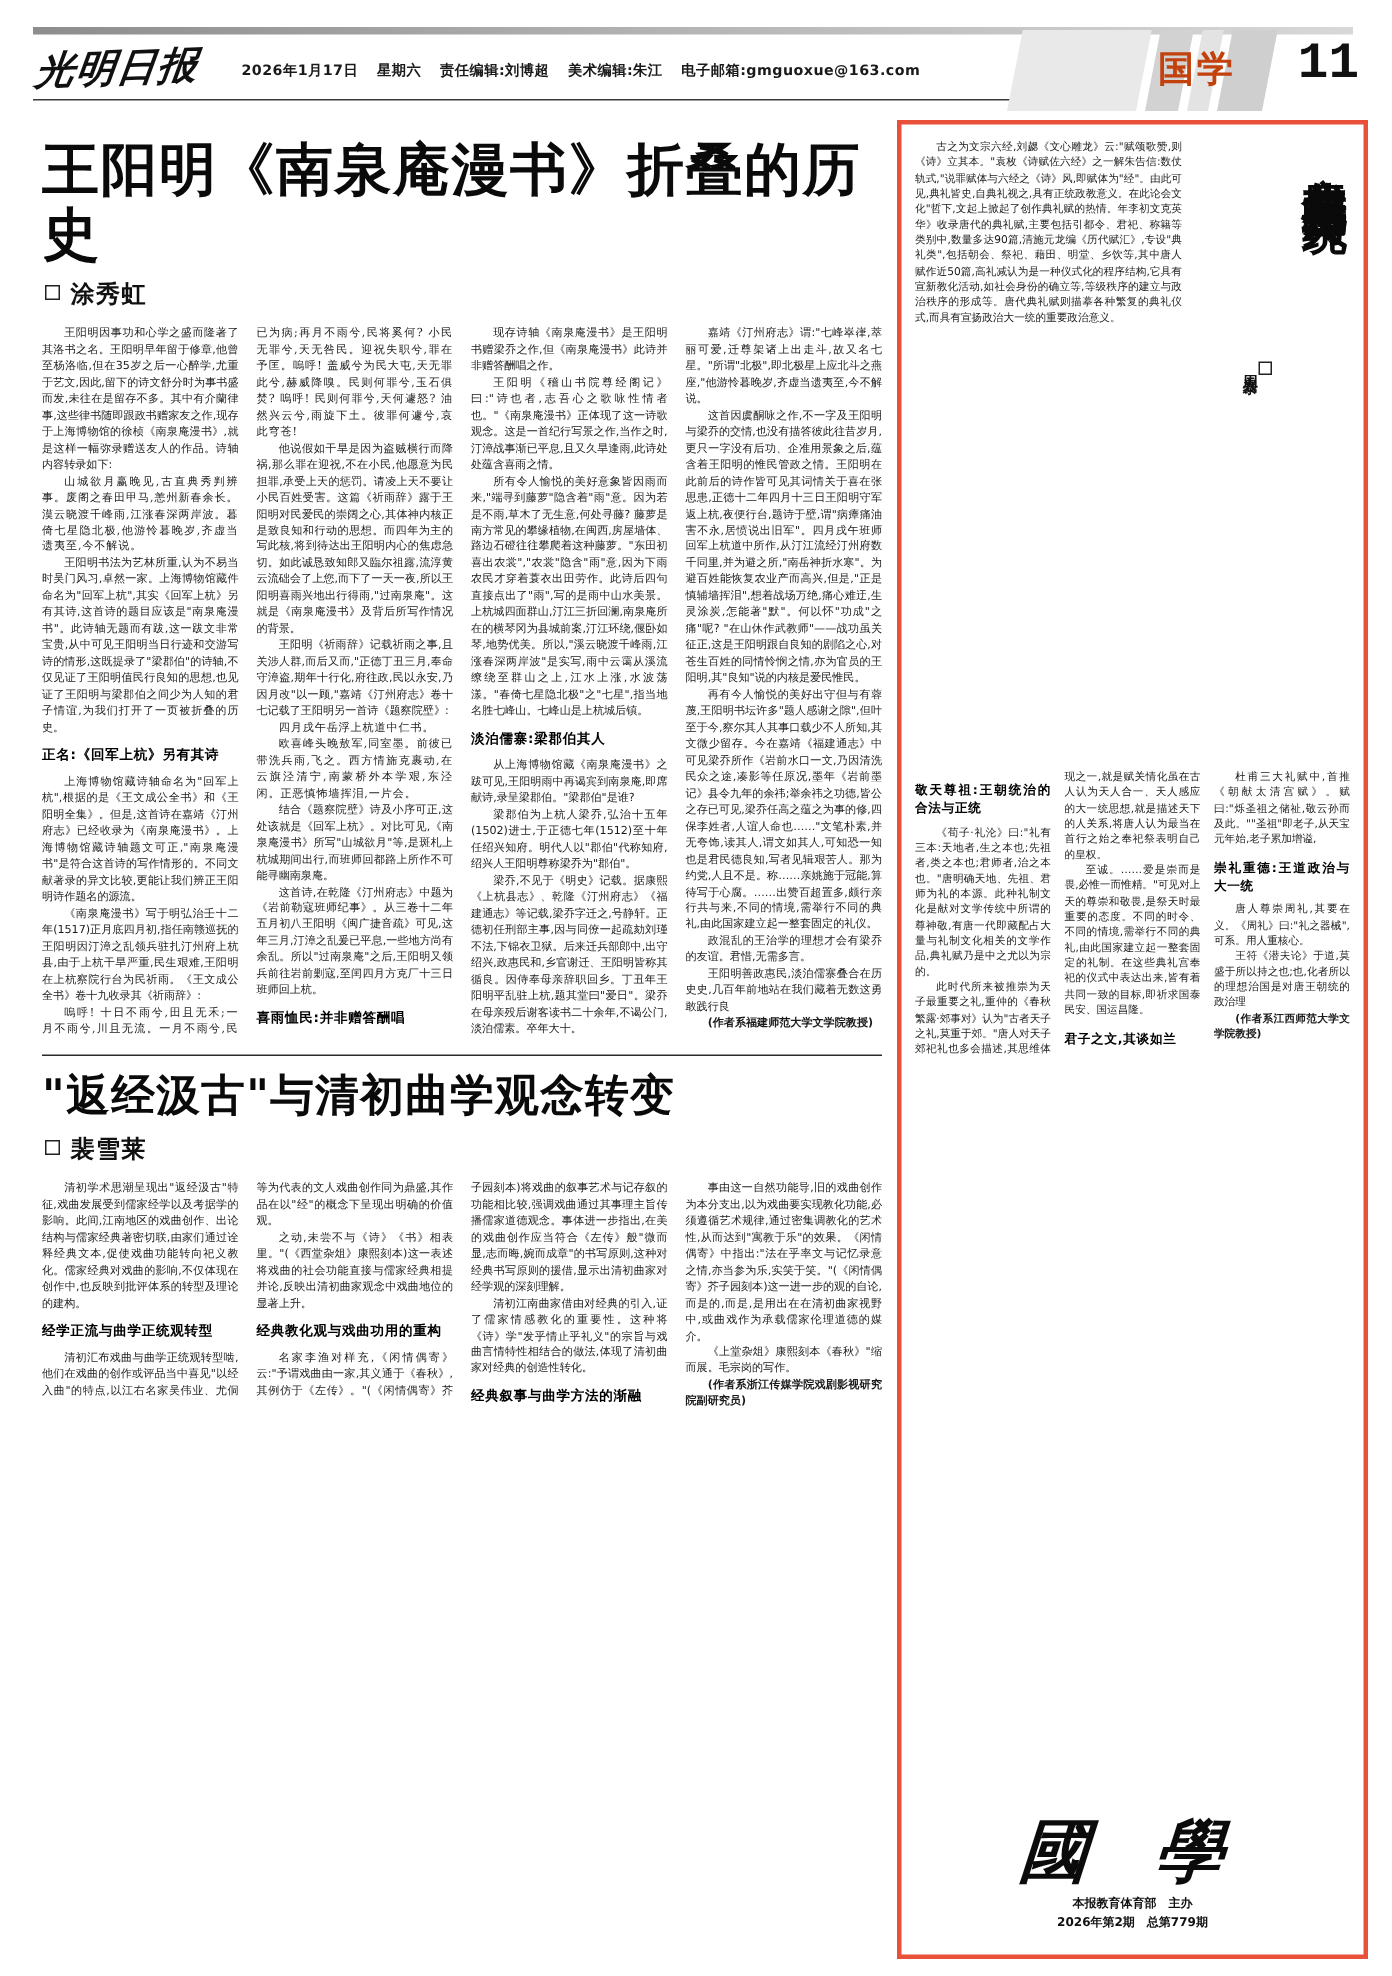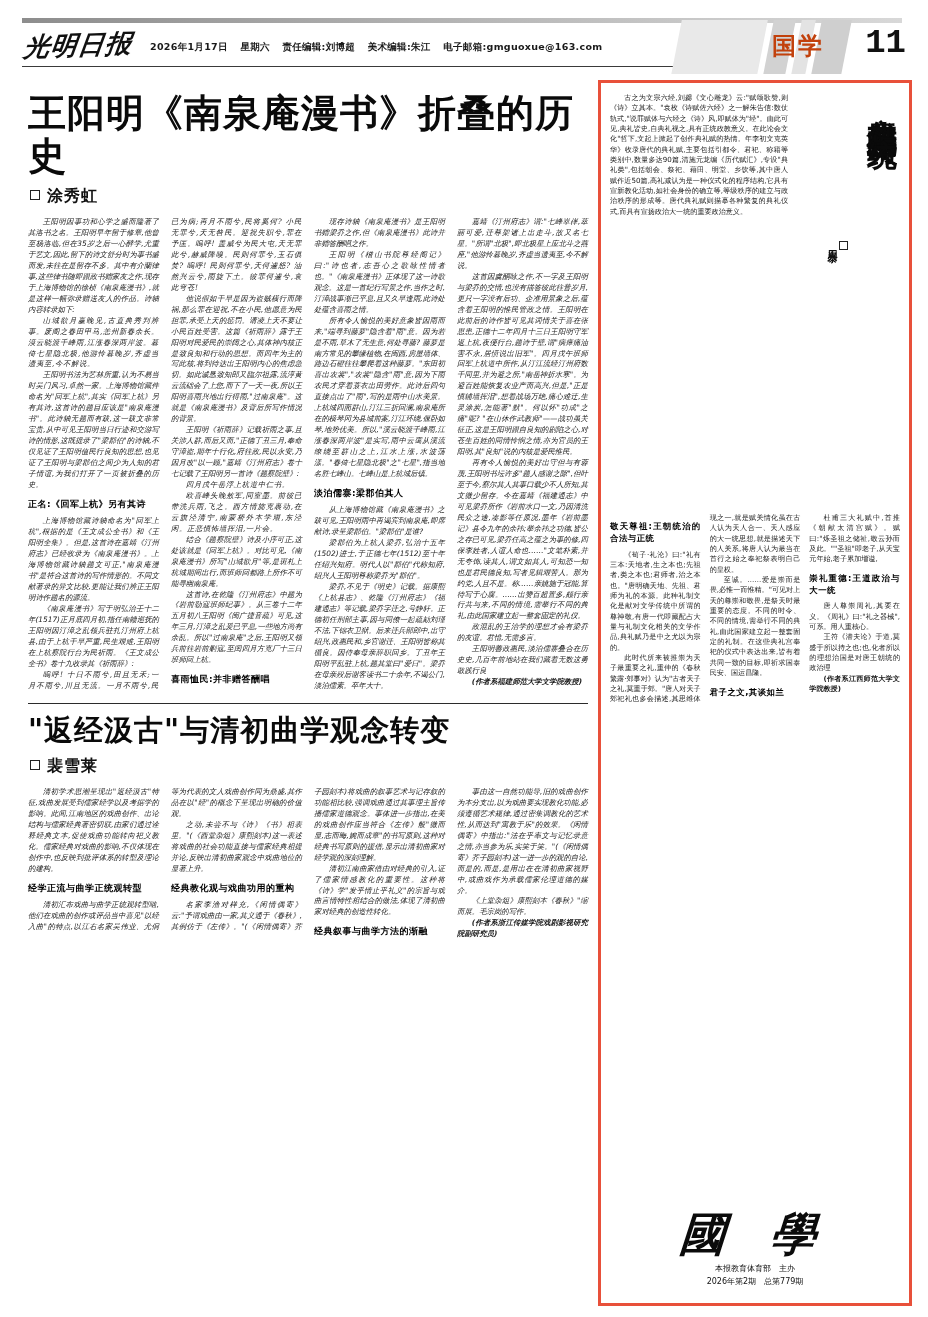--- a/index.html
+++ b/index.html
@@ -20,21 +20,21 @@
   }
   .mh-logo{
     position:absolute;left:24px;top:28px;
     font-family:"DejaVu Serif","Liberation Serif",serif;
     font-weight:bold;font-size:26px;letter-spacing:1px;
     color:#111;
     transform:skewX(-9deg) rotate(-2.2deg);
     font-style:italic;
   }
   .mh-meta{
-    position:absolute;left:150px;top:41px;
+    position:absolute;left:161px;top:41px;
     font-size:9.5px;font-weight:bold;color:#1a1a1a;
     letter-spacing:0.3px;white-space:nowrap;
   }
   .mh-meta span{margin-right:9px;}
   .mh-rule-bot{
     position:absolute;left:22px;top:66px;width:680px;height:1px;background:#3a3a3a;
   }
   .mh-band{
     position:absolute;right:0;top:20px;width:270px;height:54px;overflow:hidden;
   }
@@ -84,21 +84,21 @@
   }
   .hr-thin{height:1px;background:#2b2b2b;margin:7px 0 0 0;}
 
   
   .cols4{
     column-count:4;column-gap:12px;column-rule:0;
     font-size:7.4px;line-height:1.48;color:#1b1b1b;
     text-align:justify;
     font-family:"DejaVu Sans","Liberation Sans",sans-serif;
   }
-  .cols4 p{margin:0 0 0 0;text-indent:2em;font-style:italic;}
+  .cols4 p{margin:0 0 0 0;text-indent:2em;}
   .cols4 p.quote{
     font-family:"DejaVu Serif","Liberation Serif",serif;
     letter-spacing:0.6px;
   }
   .sub{
     font-weight:bold;font-size:9px;text-indent:0;
     margin:7px 0 5px 0;color:#000;letter-spacing:0.5px;
     break-inside:avoid;
   }
   .sig{font-weight:bold;text-indent:0;margin-top:4px;}
@@ -134,21 +134,21 @@
   
   .gx-foot{
     position:absolute;left:0;right:0;bottom:6px;text-align:center;
   }
   .gx-logo{
     font-family:"DejaVu Serif","Liberation Serif",serif;
     font-weight:bold;font-size:46px;letter-spacing:14px;color:#0b0b0b;
     line-height:1.0;margin:2px 0 6px 0;
     font-style:italic;transform:skewX(-4deg);
   }
-  .gx-meta{font-size:8px;font-weight:normal;color:#111;line-height:1.6;}
+  .gx-meta{font-size:8px;font-weight:bold;color:#111;line-height:1.6;}
 </style>
 </head>
 <body>
 
 <div class="page">
 
   <div class="masthead">
     <div class="mh-rule-top"></div>
     <div class="mh-logo">光明日报</div>
     <div class="mh-meta">

